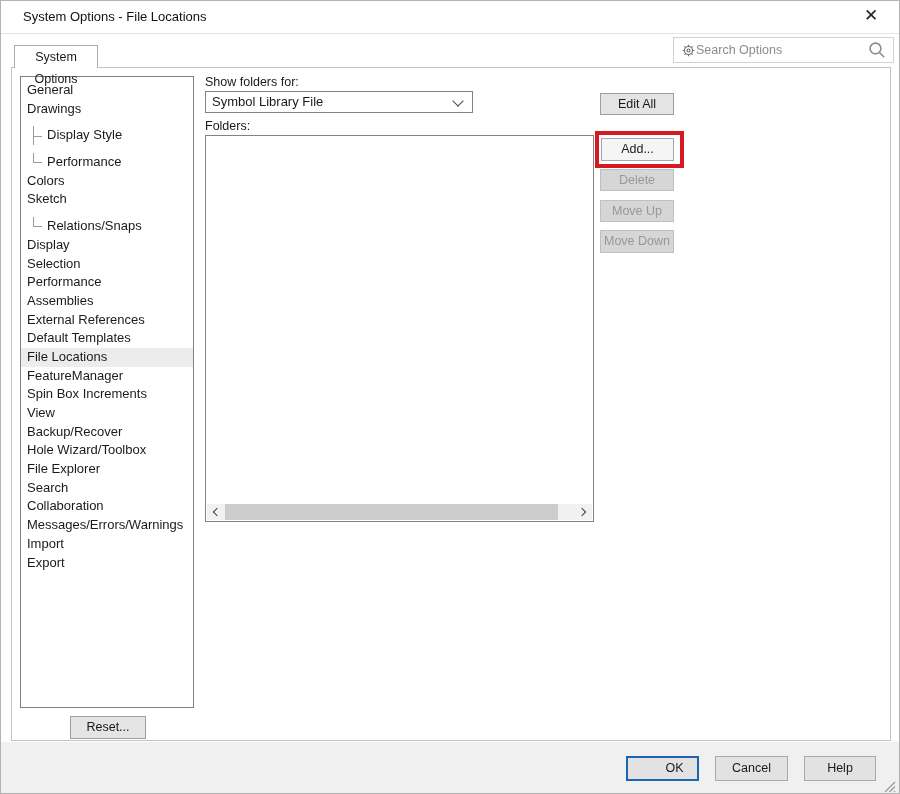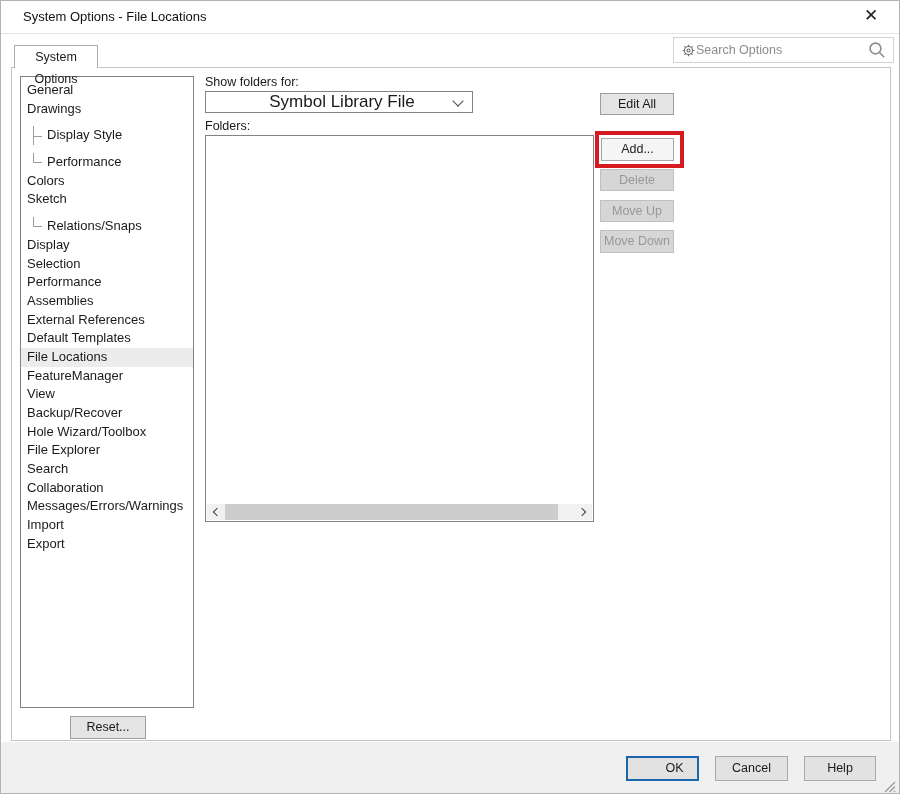--- a/index.html
+++ b/index.html
@@ -51,22 +51,22 @@
   .btn.light { background:#f5f5f5; border-color:#a8a8a8; }
 
   .reset-btn { left:58px; top:648px; width:76px; height:23px; line-height:21px; }
 
   
   .lbl { position:absolute; font-size:12.5px; color:#1a1a1a; }
   .lbl-show { left:193px; top:7px; }
   .lbl-folders { left:193px; top:51px; }
 
   .dropdown { position:absolute; left:193px; top:23px; width:268px; height:22px;
-              border:1px solid #828282; background:#fff; font-size:17px;
-              line-height:20px; padding-left:6px; cursor:pointer;text-align:center; }
+              border:1px solid #828282; background:#fff; font-size:13px;
+              line-height:20px; padding-left:6px; cursor:pointer; }
   .dropdown .chev { position:absolute; right:10px; top:5px; width:8px; height:8px;
                     border-right:1.5px solid #4a4a4a; border-bottom:1.5px solid #4a4a4a;
                     transform:rotate(45deg); }
 
   .folders-list { position:absolute; left:193px; top:67px; width:389px; height:387px;
                   background:#fff; border:1px solid #828282; }
   .hscroll { position:absolute; left:1px; right:1px; bottom:1px; height:16px; background:#f1f1f1; }
   .scroll-arrow { position:absolute; top:0; width:17px; height:16px; cursor:pointer; }
   .scroll-arrow.left { left:0; }
   .scroll-arrow.right { right:0; }
@@ -137,20 +137,21 @@
         <div class="tree-item">Sketch</div>
         <div class="tree-item child last">Relations/Snaps</div>
         <div class="tree-item">Display</div>
         <div class="tree-item">Selection</div>
         <div class="tree-item">Performance</div>
         <div class="tree-item">Assemblies</div>
         <div class="tree-item">External References</div>
         <div class="tree-item">Default Templates</div>
         <div class="tree-item selected">File Locations</div>
         <div class="tree-item">FeatureManager</div>
+        <div class="tree-item">Spin Box Increments</div>
         <div class="tree-item">View</div>
         <div class="tree-item">Backup/Recover</div>
         <div class="tree-item">Hole Wizard/Toolbox</div>
         <div class="tree-item">File Explorer</div>
         <div class="tree-item">Search</div>
         <div class="tree-item">Collaboration</div>
         <div class="tree-item">Messages/Errors/Warnings</div>
         <div class="tree-item">Import</div>
         <div class="tree-item">Export</div>
       </div>

